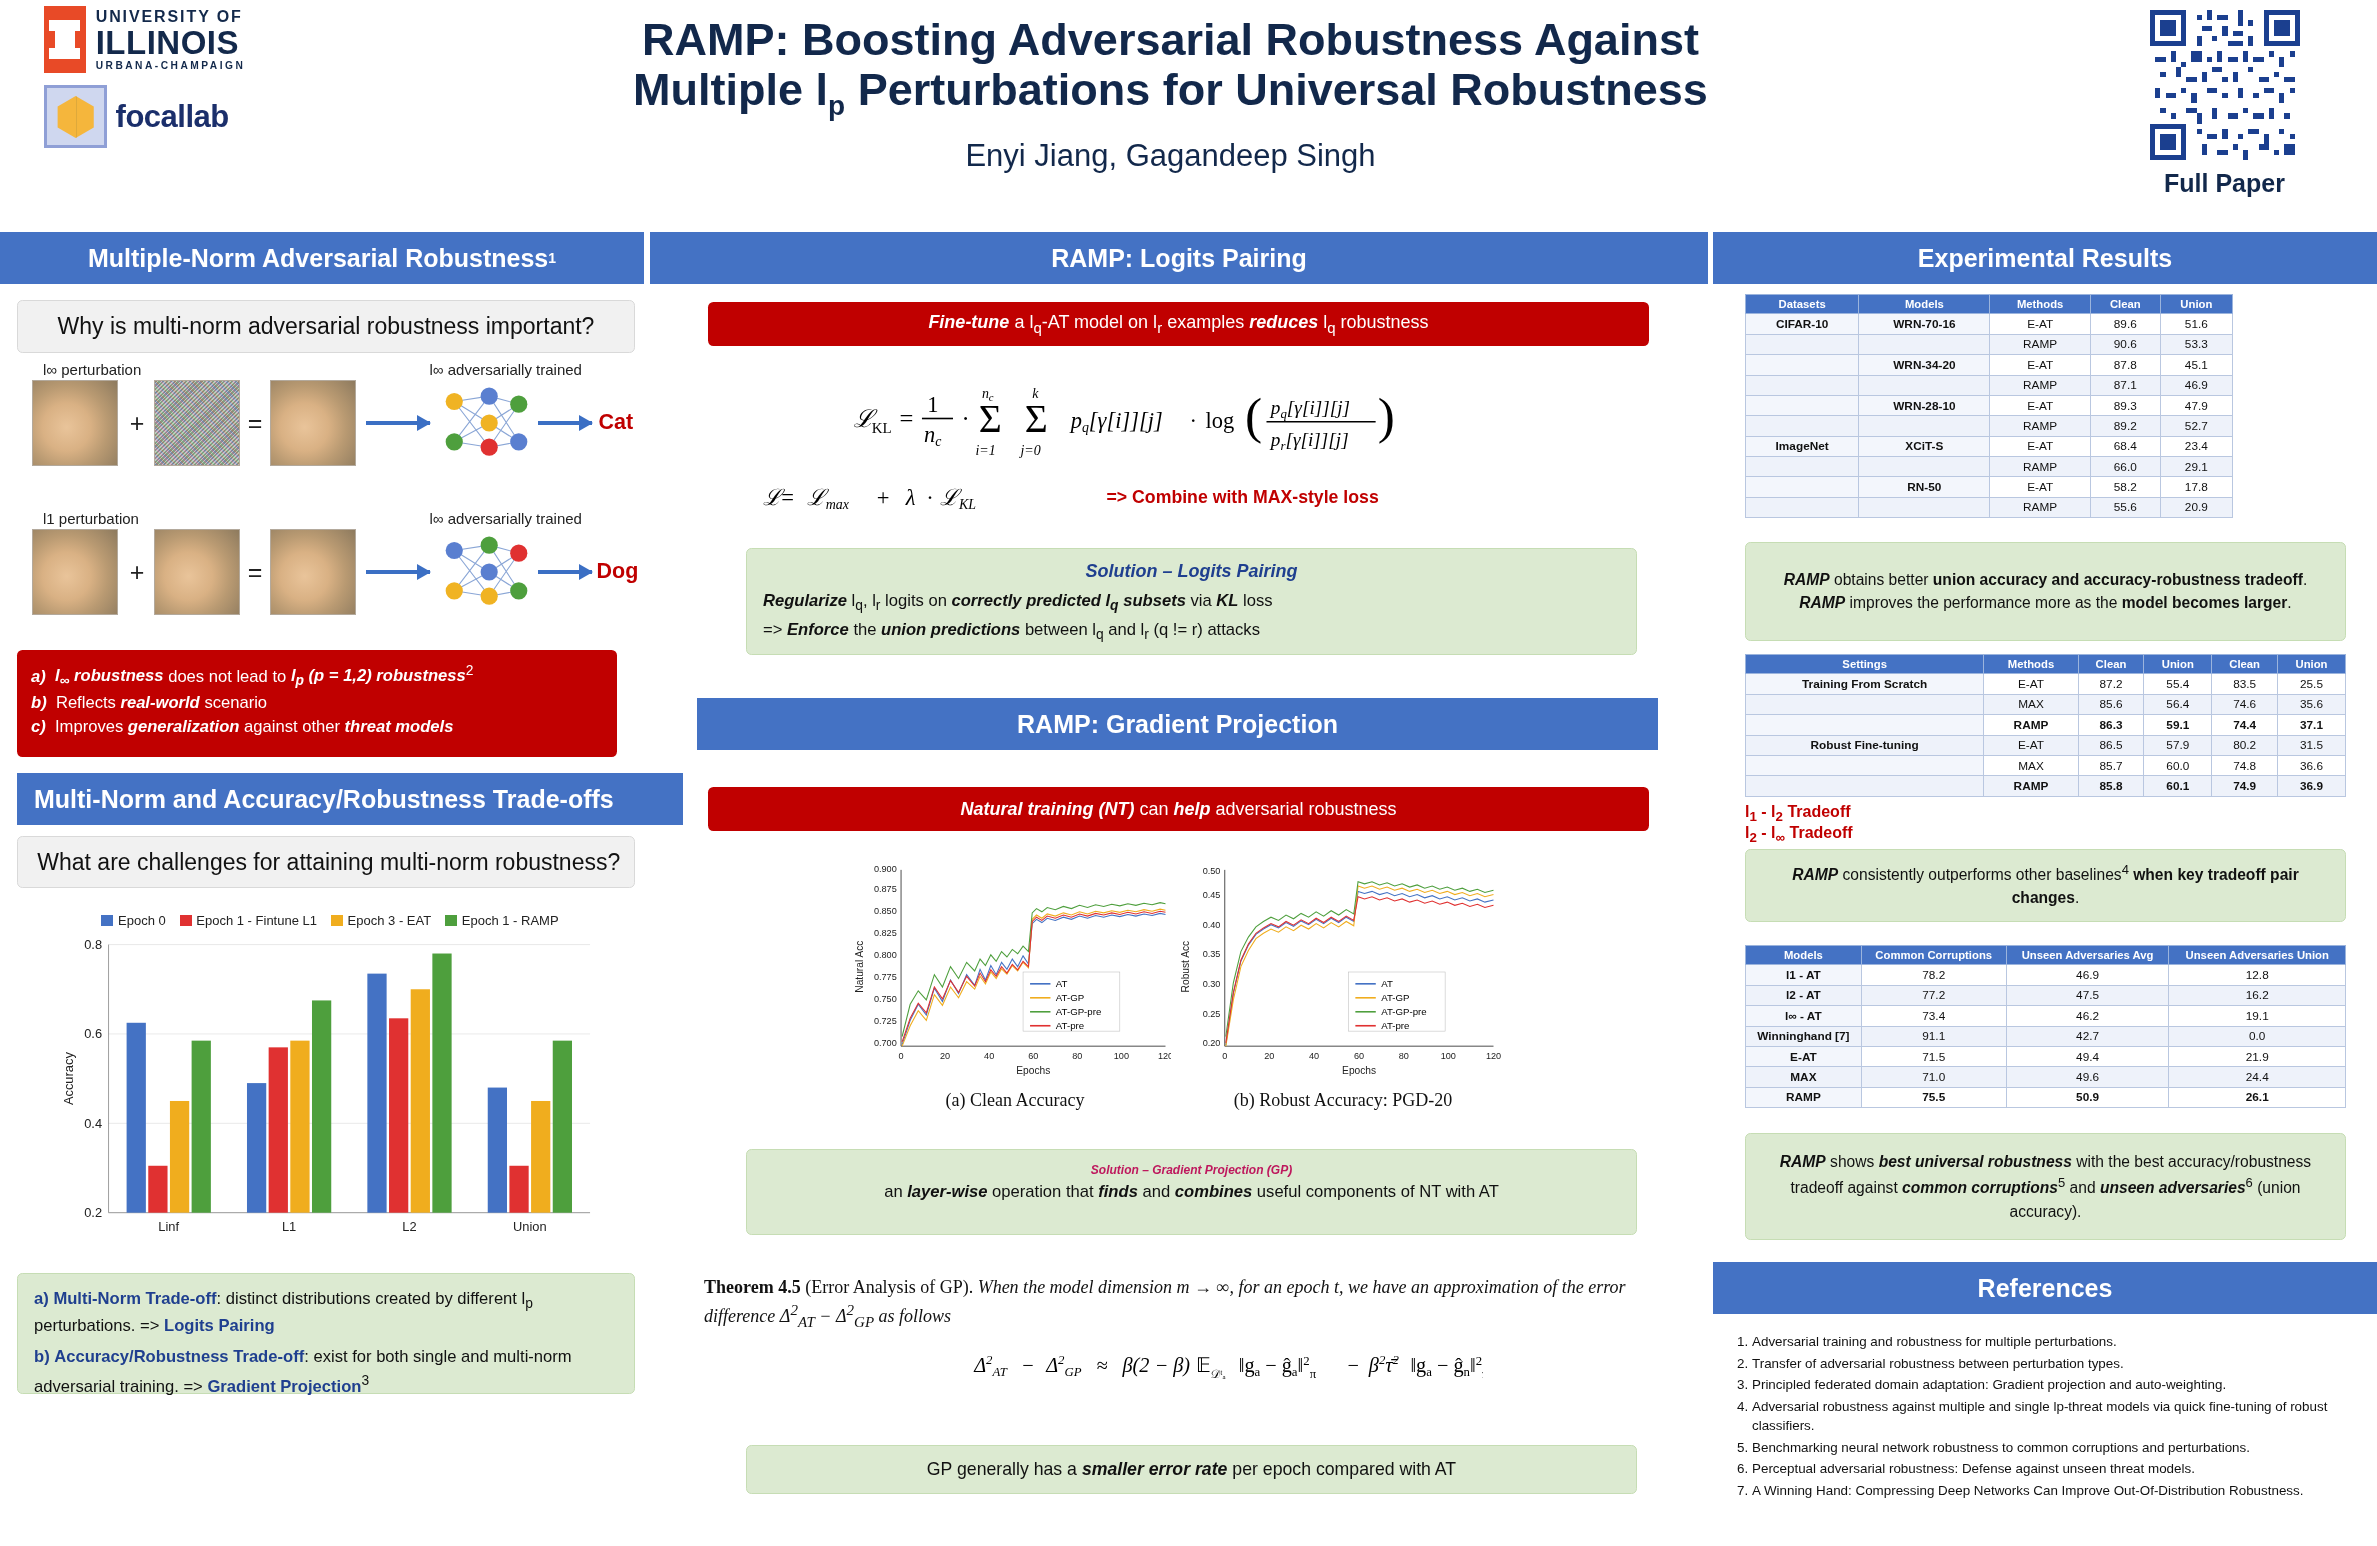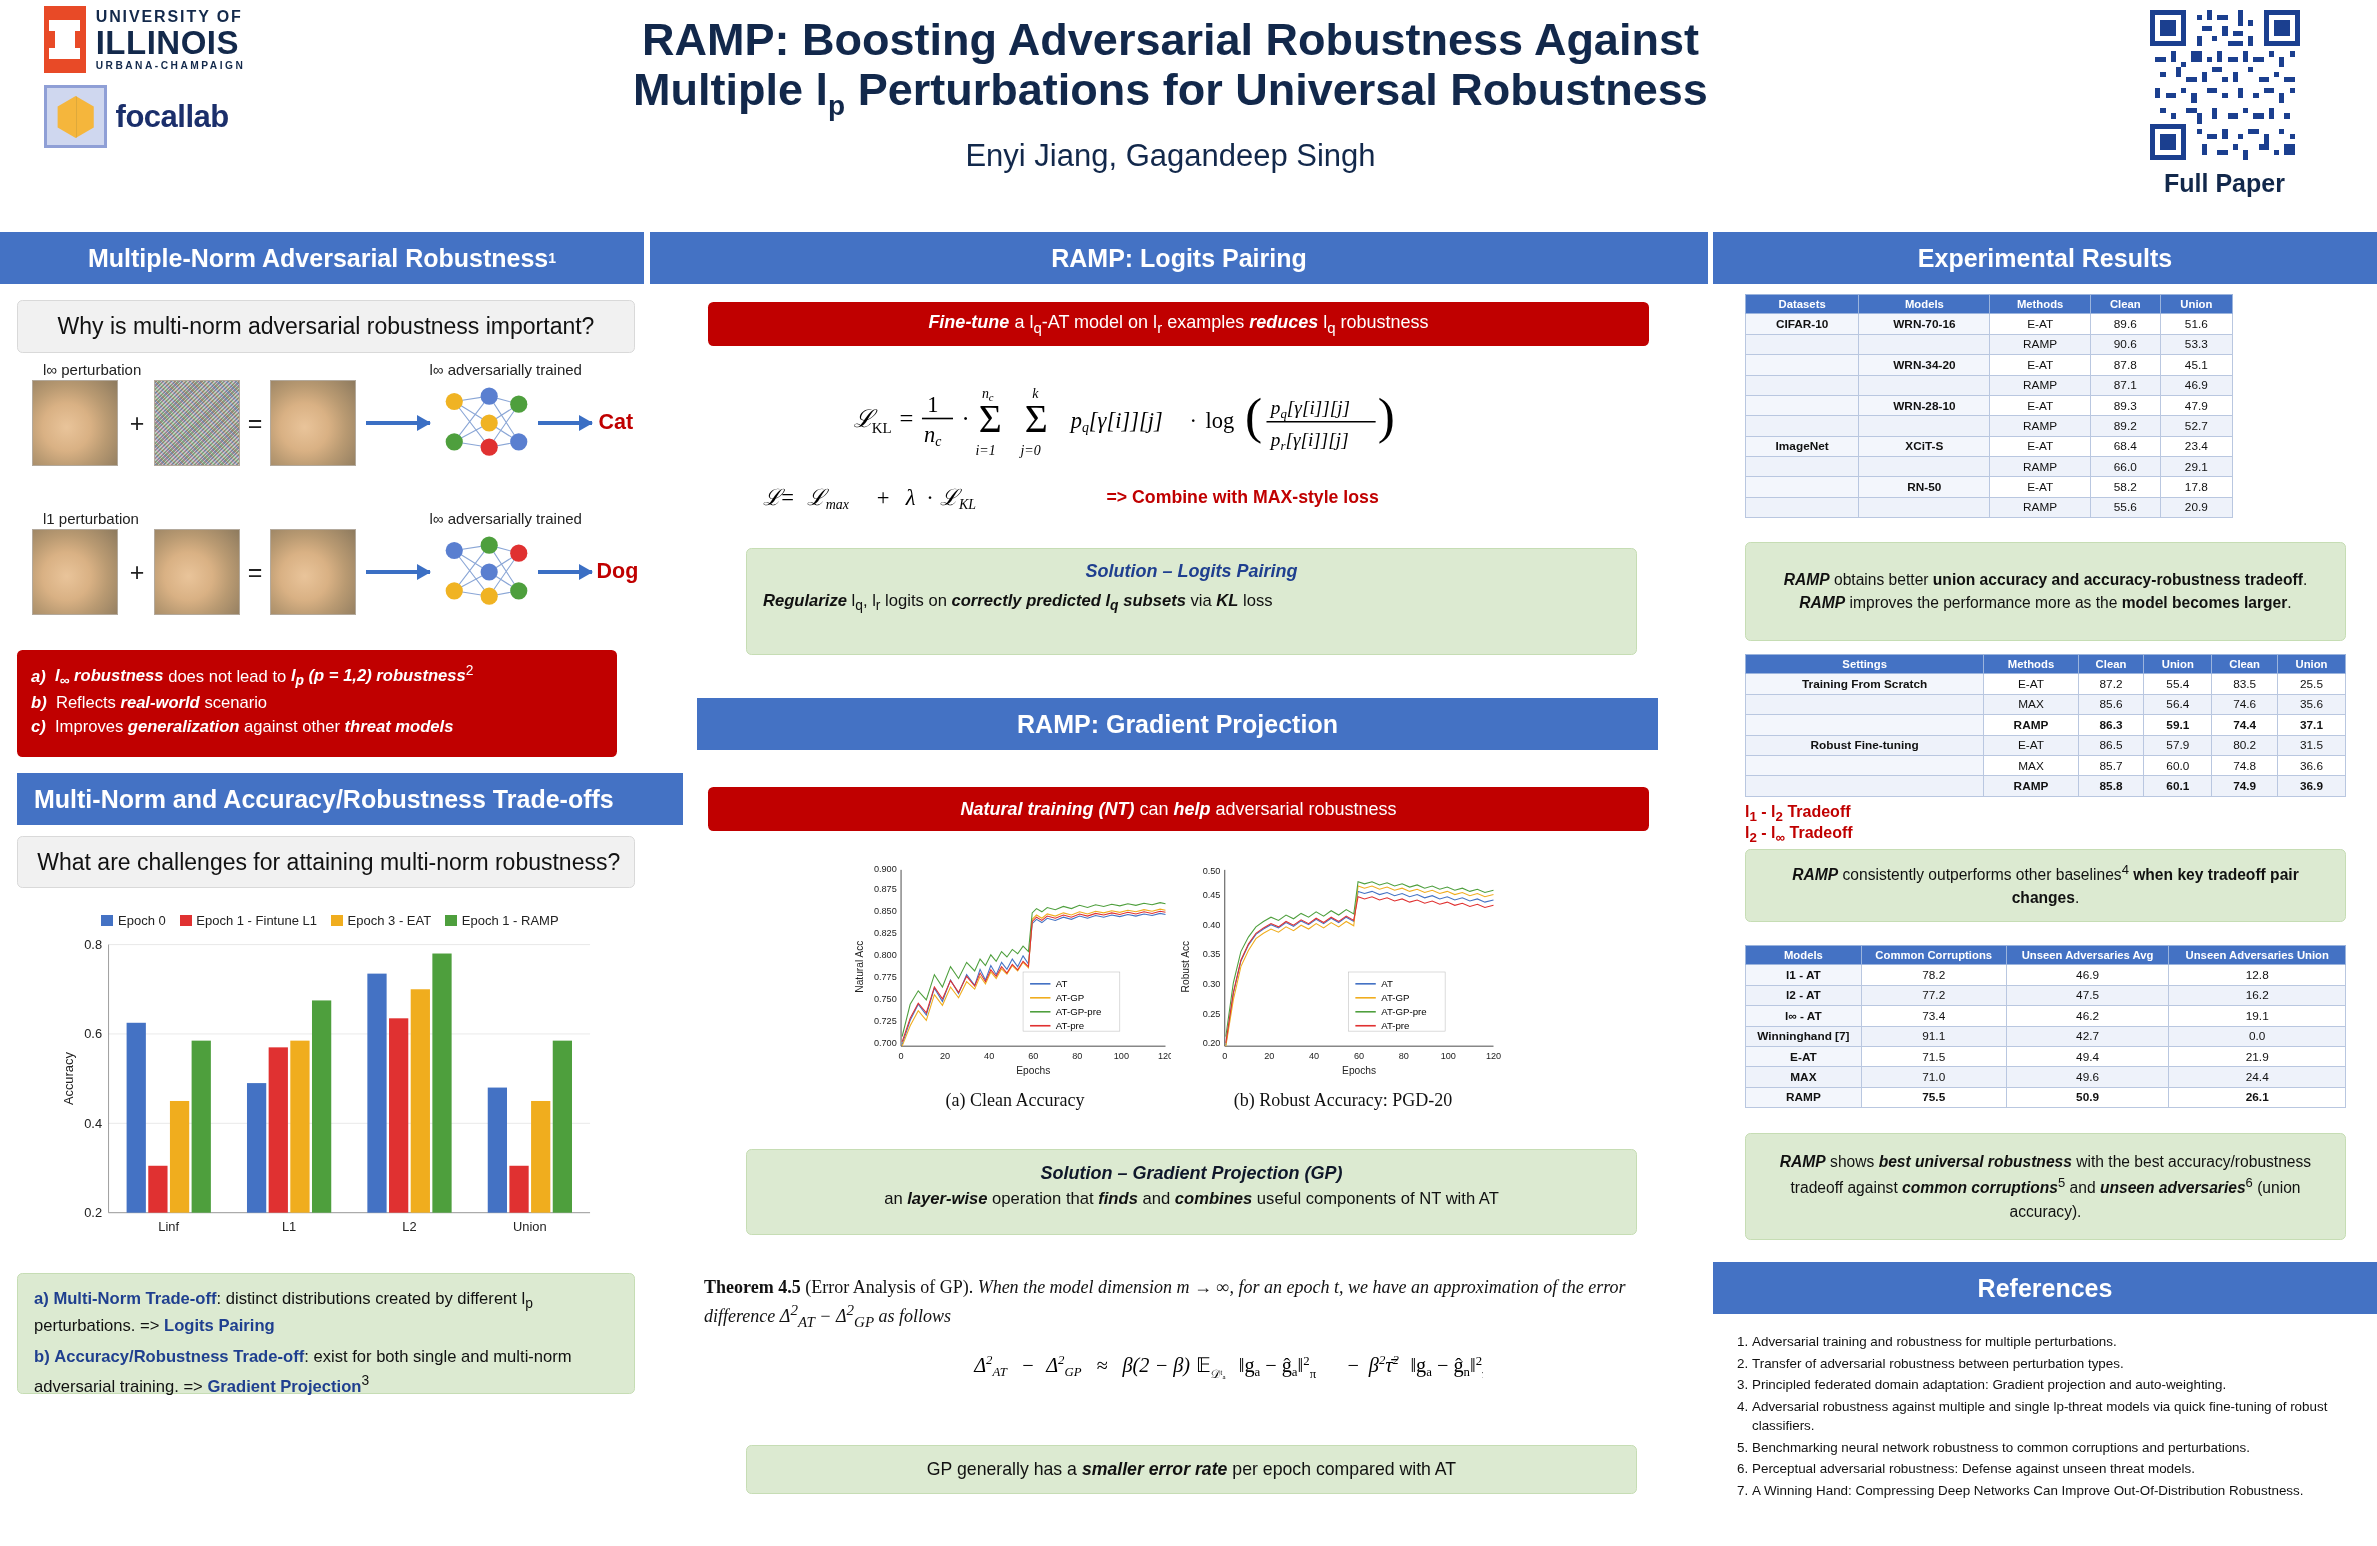--- a/index.html
+++ b/index.html
@@ -455,20 +455,21 @@
       <text x="304" y="50" font-size="42" font-family="Liberation Serif, serif">·</text>
       <text x="330" y="50" font-size="42" font-family="Liberation Serif, serif" font-style="italic">ℒ<tspan font-size="26" dy="8">KL</tspan></text>
     </svg>
     <div class="b" style="color:#c00000; font-size:17.7px;">=&gt; Combine with MAX-style loss</div>
   </div>
 
   <div class="box greenbox" style="left:746px; top:548px; width:891px; height:107px; padding:11.8px 16px; text-align:center;">
     <div class="b i" style="color:#1f3f8f; font-size:18px; margin-bottom:6.4px;">Solution – Logits Pairing</div>
     <div style="font-size:16.6px; line-height:1.55; text-align:left;">
       <div><span class="b i">Regularize</span> l<sub>q</sub>, l<sub>r</sub> logits on <span class="b i">correctly predicted l<sub>q</sub> subsets</span> via <span class="b i">KL</span> loss</div>
+      <div>=&gt; <span class="b i">Enforce</span> the <span class="b i">union predictions</span> between l<sub>q</sub> and l<sub>r</sub> (q != r) attacks</div>
     </div>
   </div>
 
   <div class="band" style="left:697px; top:698px; width:961px; height:52px;">
     <span>RAMP: Gradient Projection</span>
   </div>
 
   <div class="box redbar" style="left:708px; top:787px; width:941px; height:44px;">
     <div style="font-size:18px;">
       <span class="b i">Natural training (NT)</span> can <span class="b i">help</span> adversarial robustness
@@ -567,21 +568,21 @@
         <line x1="343" y1="284" x2="381" y2="284" stroke="#4e9f3d" stroke-width="3"></line>
           <text x="391" y="290" font-size="18" font-family="Liberation Sans, sans-serif">AT-GP-pre</text>
         <line x1="343" y1="310" x2="381" y2="310" stroke="#e03131" stroke-width="3"></line>
           <text x="391" y="316" font-size="18" font-family="Liberation Sans, sans-serif">AT-pre</text>
       </g>
     </svg>
     <div class="subcap" style="margin-top:3.2px;">(b) Robust Accuracy: PGD-20</div>
   </div>
 
   <div class="box greenbox" style="left:746px; top:1149px; width:891px; height:86px; padding:13px 16px; text-align:center;">
-    <div class="b i" style="color:#0f172a; font-size:18px; margin-bottom:5.4px;">Solution – Gradient Projection (GP)</div>
+    <div class="b i" style="color:#be185d; font-size:12px; margin-bottom:5.4px;">Solution – Gradient Projection (GP)</div>
     <div style="font-size:16.6px;">
       an <span class="b i">layer-wise</span> operation that <span class="b i">finds</span> and <span class="b i">combines</span> useful components of NT with AT
     </div>
   </div>
 
   <div style="position:absolute; left:704px; top:1275px; width:967px;">
     <div style="font-family:'Liberation Serif', serif; font-size:18px; line-height:1.4;">
       <span class="b">Theorem 4.5</span>
       <span>(Error Analysis of GP).</span>
       <span class="i">When the model dimension <i>m</i> → ∞, for an epoch <i>t</i>, we have an approximation of the error difference Δ<sup>2</sup><sub>AT</sub> − Δ<sup>2</sup><sub>GP</sub> as follows</span>

